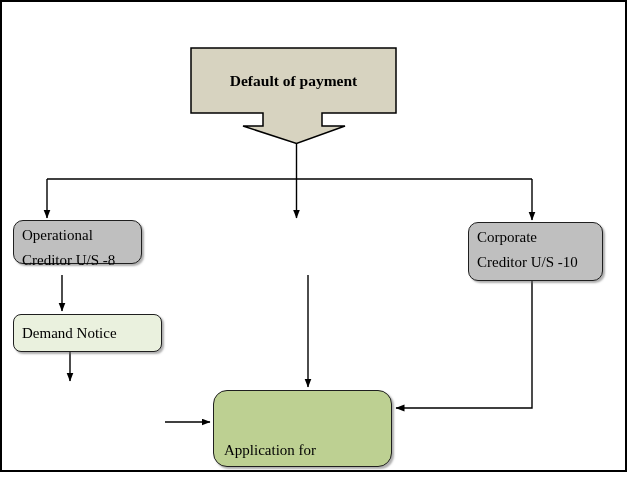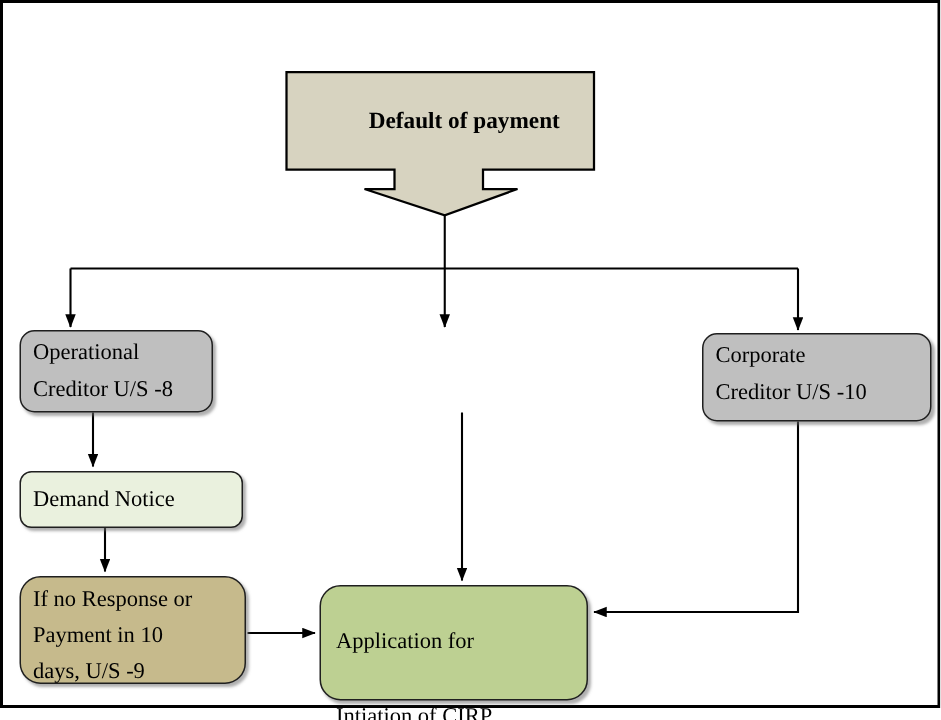--- a/index.html
+++ b/index.html
@@ -24,44 +24,44 @@
     position:absolute;
     box-sizing:border-box;
     border:1.5px solid #1f1f1f;
     font-size:15px;
     line-height:25px;
     padding:2px 8px;
     white-space:pre-line;
     box-shadow:2px 2px 2px rgba(110,110,110,0.55);
   }
   .gray{background:#bfbfbf;border-radius:10px;}
-  .op{left:13px;top:220px;width:129px;height:55px;}
+  .op{left:13px;top:220px;width:129px;height:44px;}
   .fin{left:250px;top:221px;width:127px;height:54px;}
-  .corp{left:468px;top:222px;width:153px;height:59px;font-family:Liberation Serif, serif;}
+  .corp{left:468px;top:222px;width:135px;height:59px;font-family:Liberation Serif, serif;}
   .demand{
     left:13px;top:314px;width:149px;height:38px;
     background:#eaf1de;border-radius:8px;
     display:flex;align-items:center;
   }
   .noresp{
     left:13px;top:384px;width:151px;height:72px;
     background:#c6ba8c;border-radius:14px;
     line-height:24px;padding-top:3px;
   }
   .app{
     left:213px;top:390px;width:179px;height:77px;
     background:#bdd092;border-radius:14px;
     border-width:1.7px;
-    padding-top:0;padding-left:10px;
+    padding-top:22px;padding-left:10px;
   }
   .callout-text{
     position:absolute;left:191px;top:48px;
     width:205px;height:65px;
     display:flex;align-items:center;justify-content:center;
-    font-weight:bold;font-size:15.5px;padding-left:16px;
+    font-weight:bold;font-size:15.5px;
   }
   .misspell{
     text-decoration:underline;
     text-decoration-style:wavy;
     text-decoration-color:#d13434;
     text-decoration-thickness:1px;
     text-underline-offset:3px;
   }
 </style>
 </head>
@@ -95,22 +95,19 @@
 
   <div class="node gray op">Operational
 Creditor U/S -8</div>
 
 
   <div class="node gray corp">Corporate
 Creditor U/S -10</div>
 
   <div class="node demand">Demand Notice</div>
 
-  <div class="node noresp">If no Response or
-Payment in 10
-days, U/S -9</div>
 
   <div class="node app">
     <span>Application for</span><br>
     <span class="misspell">Intiation</span><span> of CIRP</span>
   </div>
 
 </div>
 
 </body></html>

